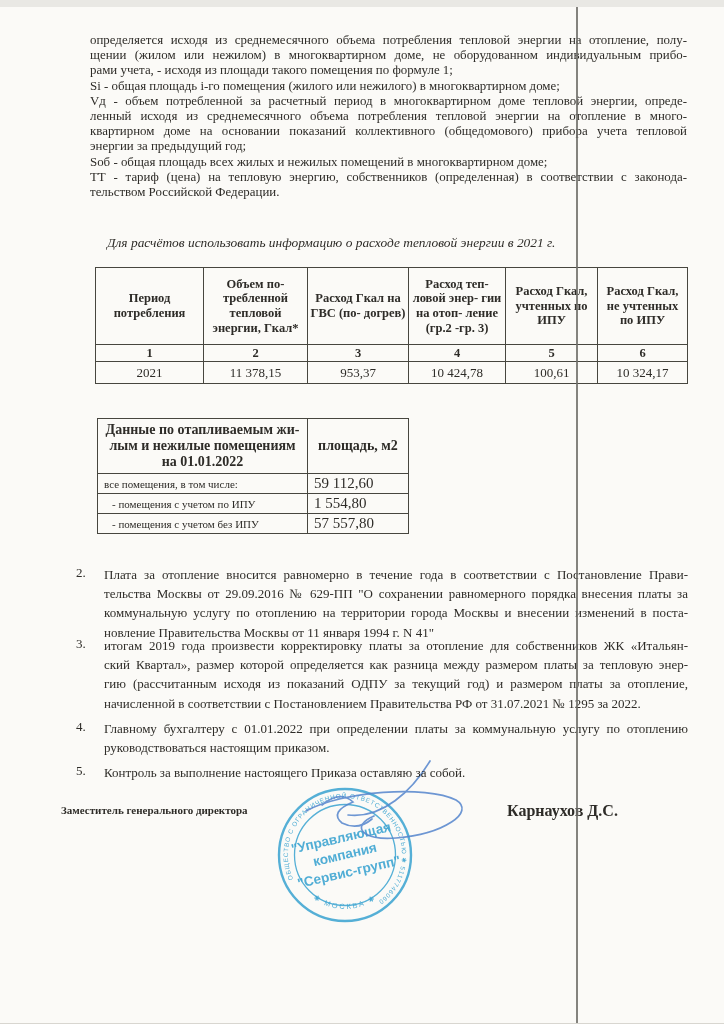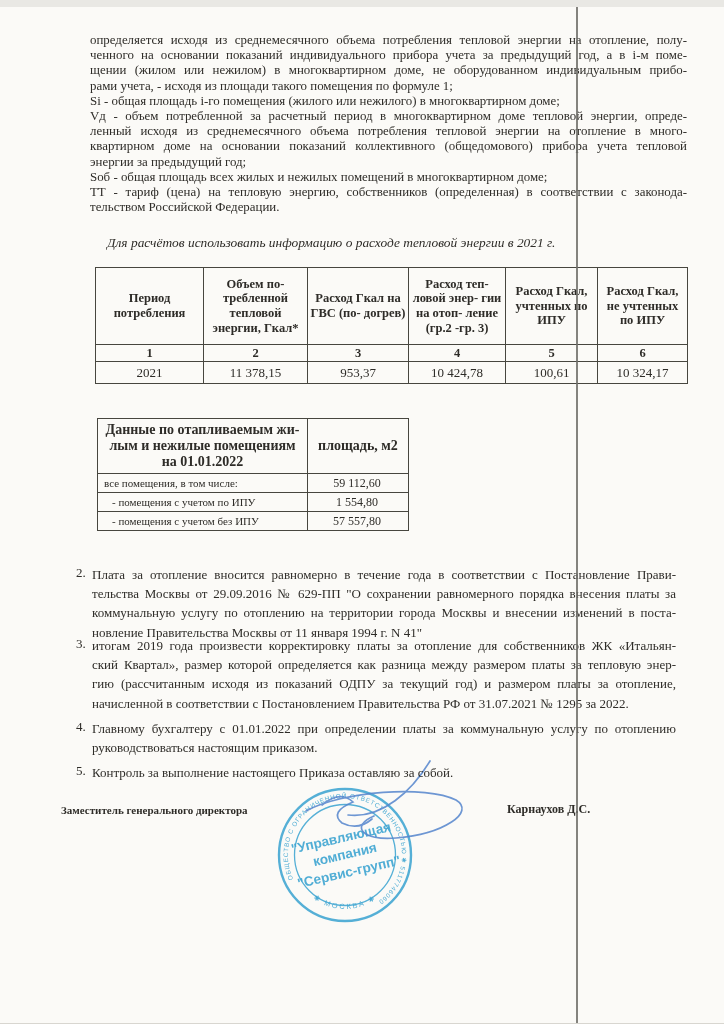--- a/index.html
+++ b/index.html
@@ -21,42 +21,41 @@
   .t1 td{border:1.6px solid #47463f;text-align:center;vertical-align:middle;padding:1px 2px;overflow:hidden;}
   .t1 .hd{font-weight:bold;font-size:12.5px;line-height:14.6px;height:74px;}
   .t1 .num{font-weight:bold;font-size:12.5px;line-height:13px;height:14px;}
   .t1 .val{font-size:13px;line-height:15px;height:19px;}
   
   .t2{left:97px;top:411px;border-collapse:collapse;table-layout:fixed;}
   .t2 td{border:1.6px solid #47463f;vertical-align:middle;padding:1px 6px;overflow:hidden;}
   .t2 .hd{font-weight:bold;font-size:14px;line-height:16px;text-align:center;height:52px;}
   .t2 .lbl{font-size:11px;height:16px;text-align:left;}
   .t2 .ind{padding-left:14px;}
-  .t2 .val{font-size:12px;text-align:center;padding-right:8px;}
+  .t2 .val{font-size:15px;text-align:left;padding-right:8px;}
   
   .item{left:76px;width:611px;}
   .inum{position:absolute;left:0;top:0;font-size:13px;}
-  .itxt{position:absolute;left:16px;top:0;width:584px;}
+  .itxt{position:absolute;left:28px;top:0;width:584px;}
   .iline{white-space:nowrap;font-size:13px;line-height:19.2px;height:19.2px;}
   
   .sig-title{left:61px;top:797px;font-weight:bold;font-size:11px;white-space:nowrap;}
-  .sig-name{left:507px;top:795px;font-weight:bold;font-size:12px;white-space:nowrap;text-align:right;}
+  .sig-name{left:507px;top:795px;font-weight:bold;font-size:16px;white-space:nowrap;text-align:right;}
   
   .vline{left:576px;top:0;width:2px;height:1016px;background:#6e6d69;opacity:.85;}
   .bottom-edge{left:0;top:1016px;width:724px;height:2px;background:#d8d6d0;}
   .stamp-wrap{left:230px;top:748px;width:272px;height:206px;}
 </style>
 </head>
 <body>
 
 <div class="page">
 
   <div class="abs intro">
     <div class="line j">определяется исходя из среднемесячного объема потребления тепловой энергии на отопление, полу-</div>
-    <div class="line j">ченного на основании показаний индивидуального прибора учета за предыдущий год, а в i-м поме-</div>
     <div class="line j">щении (жилом или нежилом) в многоквартирном доме, не оборудованном индивидуальным прибо-</div>
     <div class="line">рами учета, - исходя из площади такого помещения по формуле 1;</div>
     <div class="line">Si - общая площадь i-го помещения (жилого или нежилого) в многоквартирном доме;</div>
     <div class="line j">Vд - объем потребленной за расчетный период в многоквартирном доме тепловой энергии, опреде-</div>
     <div class="line j">ленный исходя из среднемесячного объема потребления тепловой энергии на отопление в много-</div>
     <div class="line j">квартирном доме на основании показаний коллективного (общедомового) прибора учета тепловой</div>
     <div class="line">энергии за предыдущий год;</div>
     <div class="line">Sоб - общая площадь всех жилых и нежилых помещений в многоквартирном доме;</div>
     <div class="line j">ТТ - тариф (цена) на тепловую энергию, собственников (определенная) в соответствии с законода-</div>
     <div class="line">тельством Российской Федерации.</div>

